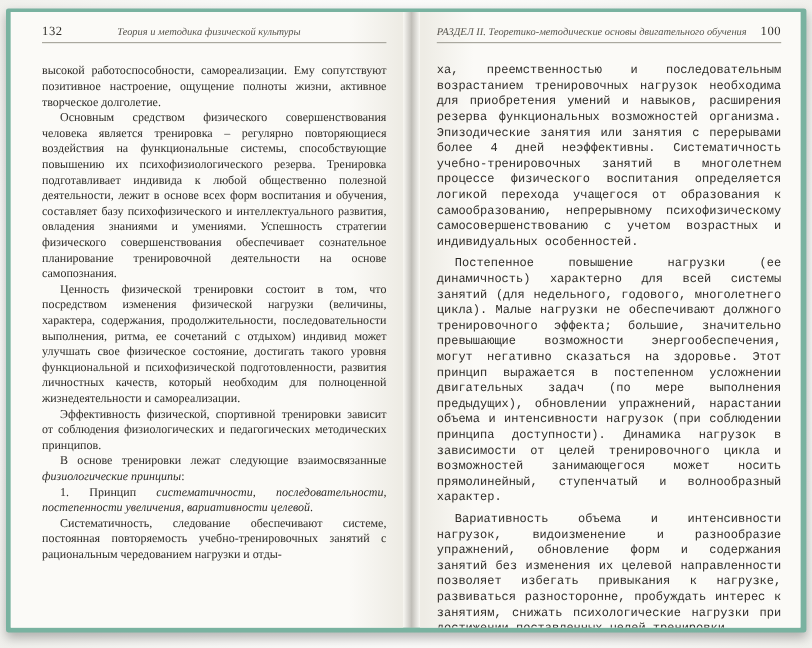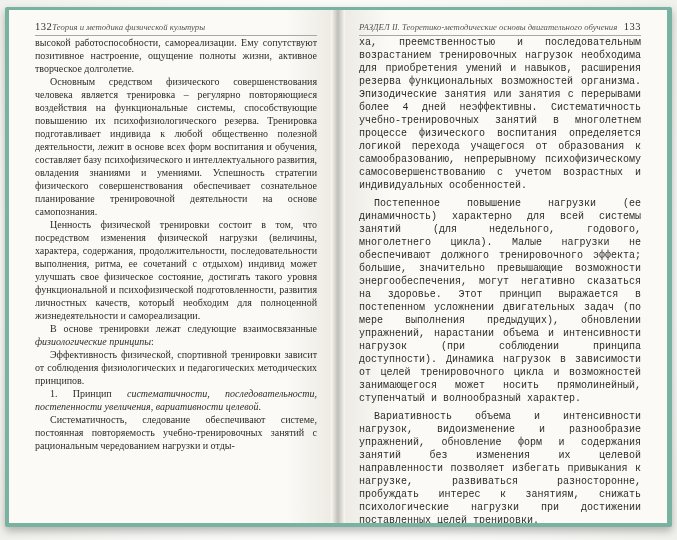--- a/index.html
+++ b/index.html
@@ -28,41 +28,41 @@
   }
   .page {
     flex: 1;
     position: relative;
     overflow: hidden;
     padding-top: 11px;
     padding-bottom: 8px;
   }
   .page.left  { padding-left: 26px; padding-right: 14px;
     background: linear-gradient(to right, #fbfaf7 86%, #eeece5 99%); }
-  .page.right { padding-left: 14px; padding-right: 26px;
+  .page.right { padding-left: 14px; padding-right: 16px;
     background: linear-gradient(to left,  #fbfaf7 86%, #eeece5 99%); }
   .gutter {
     width: 14px;
     background: linear-gradient(to right, rgba(60,55,45,0) 0%, rgba(60,55,45,0.30) 50%, rgba(60,55,45,0) 100%);
   }
   .running-head {
     display: flex; align-items: baseline;
     border-bottom: 1px solid #aaa89f;
     padding-bottom: 3px;
-    margin-bottom: 0;
+    margin-bottom: 17px;
     color: #3d3b36;
   }
   .pagenum { font-size: 10.5px; letter-spacing: 0.5px; color: #33312c; }
   .pagenum-spacer { width: 26px; }
   .head-title {
     flex: 1;
     font-style: italic;
     font-size: 8.7px;
     color: #56544d;
-    text-align: left;
+    text-align: center;
     white-space: nowrap;
     overflow: hidden;
   }
   .page.right .head-title { text-align: left; padding-right: 6px; }
   .body-text {
     font-size: 10px;
     line-height: 13px;
     text-align: justify;
     color: #2e2c28;
     hyphens: auto;
@@ -82,33 +82,33 @@
     <div class="page left">
       <div class="running-head">
         <span class="pagenum">132</span>
         <span class="head-title">Теория и методика физической культуры</span>
         <span class="pagenum-spacer"></span>
       </div>
       <div class="body-text">
           <p>высокой работоспособности, самореализации. Ему сопутствуют позитивное настроение, ощущение полноты жизни, активное творческое долголетие.</p>
           <p>Основным средством физического совершенствования человека является тренировка – регулярно повторяющиеся воздействия на функциональные системы, способствующие повышению их психофизиологического резерва. Тренировка подготавливает индивида к любой общественно полезной деятельности, лежит в основе всех форм воспитания и обучения, составляет базу психофизического и интеллектуального развития, овладения знаниями и умениями. Успешность стратегии физического совершенствования обеспечивает сознательное планирование тренировочной деятельности на основе самопознания.</p>
           <p>Ценность физической тренировки состоит в том, что посредством изменения физической нагрузки (величины, характера, содержания, продолжительности, последовательности выполнения, ритма, ее сочетаний с отдыхом) индивид может улучшать свое физическое состояние, достигать такого уровня функциональной и психофизической подготовленности, развития личностных качеств, который необходим для полноценной жизнедеятельности и самореализации.</p>
+          <p>Эффективность физической, спортивной тренировки зависит от соблюдения физиологических и педагогических методических принципов.</p>
           <p>В основе тренировки лежат следующие взаимосвязанные <i>физиологические принципы</i>:</p>
-          <p>Эффективность физической, спортивной тренировки зависит от соблюдения физиологических и педагогических методических принципов.</p>
           <p>1. Принцип <i>систематичности, последовательности, постепенности увеличения, вариативности целевой</i>.</p>
           <p>Систематичность, следование обеспечивают системе, постоянная повторяемость учебно-тренировочных занятий с рациональным чередованием нагрузки и отды-</p>
         </div>
     </div>
 
     <div class="gutter"></div>
 
     <div class="page right">
       <div class="running-head">
         <span class="head-title">РАЗДЕЛ II.  Теоретико-методические основы двигательного обучения</span>
-        <span class="pagenum">133</span>
+        <span class="pagenum">100</span>
       </div>
       <div class="body-text">
           <p>ха, преемственностью и последовательным возрастанием тренировочных нагрузок необходима для приобретения умений и навыков, расширения резерва функциональных возможностей организма. Эпизодические занятия или занятия с перерывами более 4 дней неэффективны. Систематичность учебно-тренировочных занятий в многолетнем процессе физического воспитания определяется логикой перехода учащегося от образования к самообразованию, непрерывному психофизическому самосовершенствованию с учетом возрастных и индивидуальных особенностей.</p>
           <p>Постепенное повышение нагрузки (ее динамичность) характерно для всей системы занятий (для недельного, годового, многолетнего цикла). Малые нагрузки не обеспечивают должного тренировочного эффекта; большие, значительно превышающие возможности энергообеспечения, могут негативно сказаться на здоровье. Этот принцип выражается в постепенном усложнении двигательных задач (по мере выполнения предыдущих), обновлении упражнений, нарастании объема и интенсивности нагрузок (при соблюдении принципа доступности). Динамика нагрузок в зависимости от целей тренировочного цикла и возможностей занимающегося может носить прямолинейный, ступенчатый и волнообразный характер.</p>
           <p>Вариативность объема и интенсивности нагрузок, видоизменение и разнообразие упражнений, обновление форм и содержания занятий без изменения их целевой направленности позволяет избегать привыкания к нагрузке, развиваться разносторонне, пробуждать интерес к занятиям, снижать психологические нагрузки при достижении поставленных целей тренировки.</p>
         </div>
     </div>
 
   </div>
 </div>

